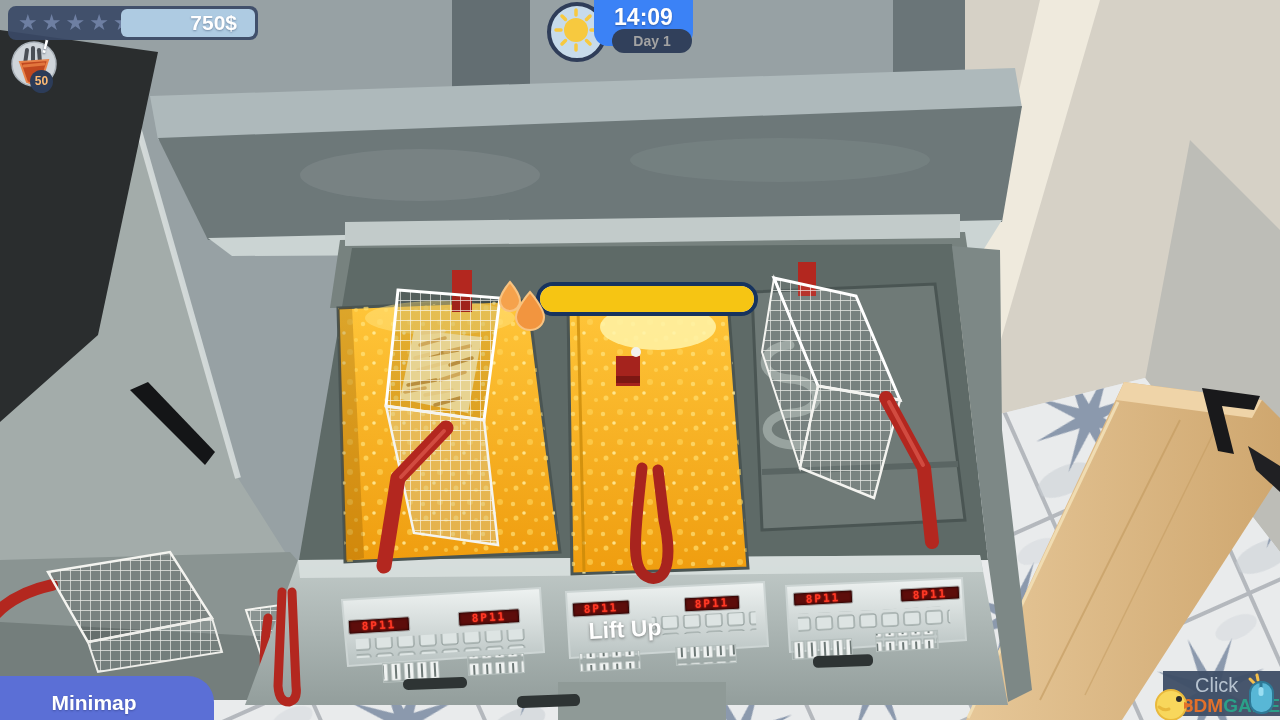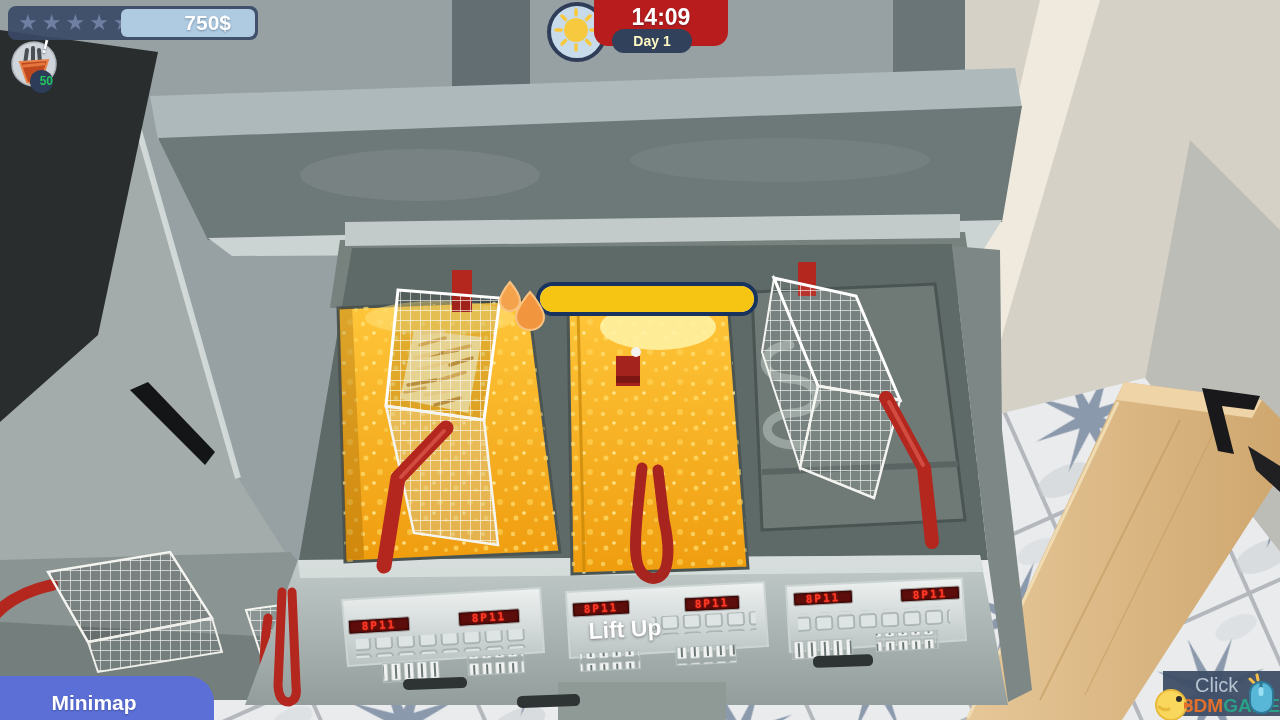--- a/index.html
+++ b/index.html
@@ -16,45 +16,45 @@
     position:absolute; left:8px; top:6px; width:250px; height:34px;
     background:rgba(58,73,102,.92); border-radius:8px;
     display:flex; align-items:center; padding-left:10px;
   }
   #stars{ font-family:"DejaVu Sans", sans-serif; font-size:22px; color:#6e7fa2;
           letter-spacing:4px; line-height:30px; white-space:nowrap; }
   #money-box{
     position:absolute; right:3px; top:3px; width:134px; height:28px;
     background:#aecbe2; border-radius:6px;
     color:#fff; font-weight:bold; font-size:21px; text-align:right;
-    line-height:28px; padding-right:24px;
+    line-height:28px; padding-right:18px;
     text-shadow:0 1px 2px rgba(40,60,90,.45);
   }
   #alert-icon{ position:absolute; left:10px; top:40px; width:50px; height:50px; }
   #alert-badge{
     position:absolute; left:30px; top:70px; width:23px; height:23px;
     background:#2c3c59; border-radius:50%;
-    color:#22c55e; font-size:12px; font-weight:bold; text-align:right; line-height:23px;
+    color:#fdba74; font-size:12px; font-weight:bold; text-align:center; line-height:23px;
   }
   #alert-mark{
     position:absolute; left:42px; top:36px; color:#fff; font-weight:bold; font-size:19px;
     transform:rotate(14deg); text-shadow:0 1px 2px rgba(40,50,70,.6);
   }
 
   
   #clock-panel{
-    position:absolute; left:594px; top:0; width:134px; height:46px;
-    background:#b91c1c; border-radius:0 0 14px 14px;
+    position:absolute; left:594px; top:0; width:99px; height:46px;
+    background:#3b82f6; border-radius:0 0 14px 14px;
   }
   #clock-time{ color:#fff; font-weight:bold; font-size:23px; text-align:center; padding-top:4px;
                text-shadow:0 1px 2px rgba(20,30,50,.4); }
   #day-pill{
     position:absolute; left:612px; top:29px; width:80px; height:24px;
     background:#31405b; border-radius:12px;
-    color:#fef9c3; font-size:14px; font-weight:bold; text-align:center; line-height:24px;
+    color:#a3a3a3; font-size:14px; font-weight:bold; text-align:center; line-height:24px;
   }
   #sun-circle{ position:absolute; left:546px; top:1px; width:62px; height:62px; }
 
   
   #progress-bar{
     position:absolute; left:536px; top:282px; width:222px; height:34px;
     background:#d8d2c2; border:4px solid #17335e; border-radius:17px; overflow:hidden;
   }
   #progress-fill{ height:100%; background:#f6c513; border-radius:12px; }
 

